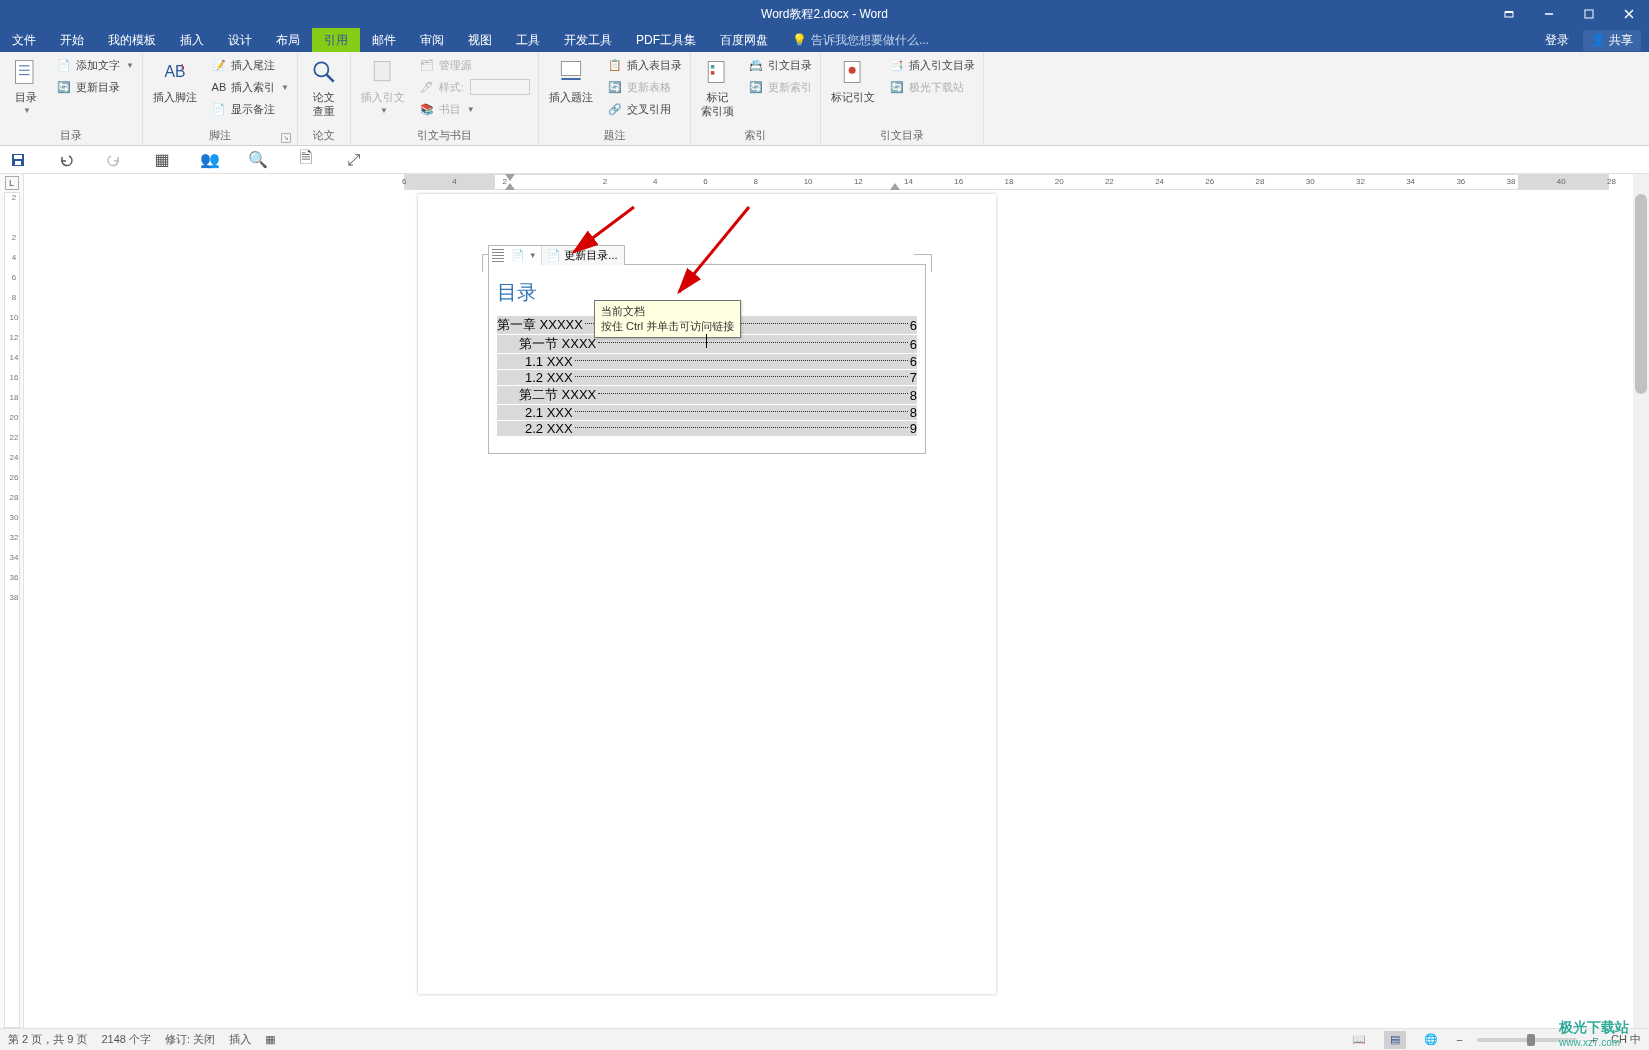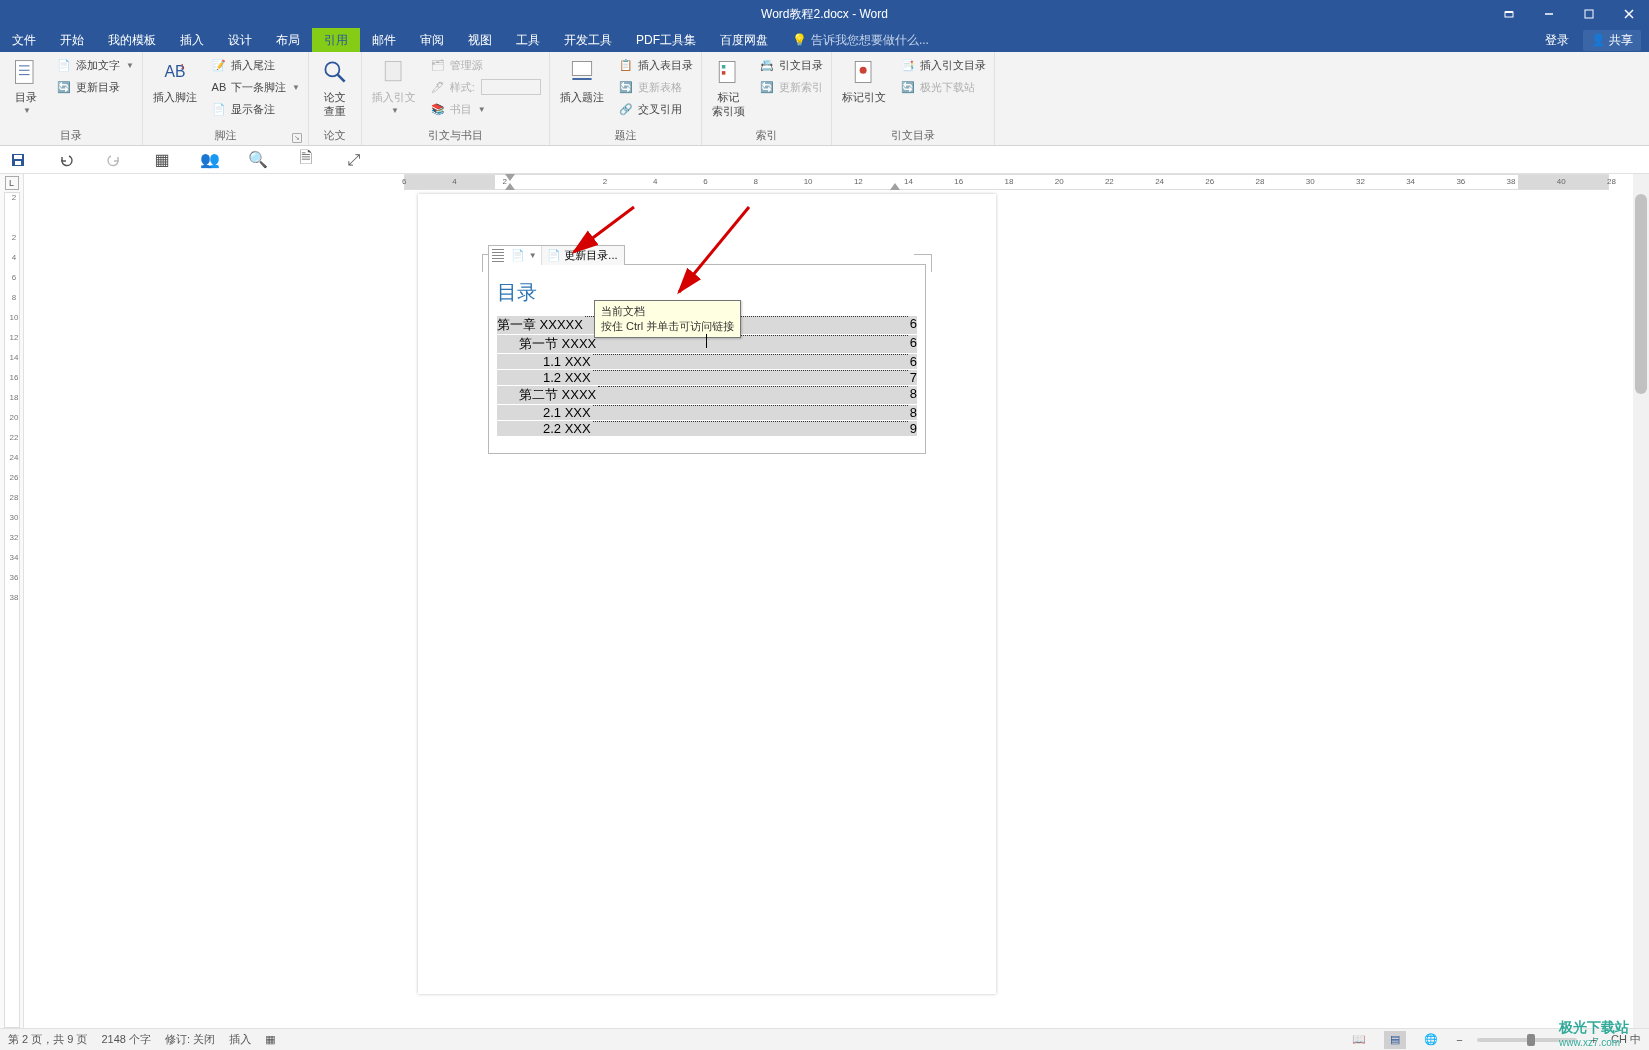--- a/index.html
+++ b/index.html
@@ -62,27 +62,27 @@
 
 
 .toc-box { position: absolute; top: 70px; left: 70px; right: 70px; border: 1px solid #b8b8b8; }
 .toc-tab { position: absolute; top: -20px; left: -1px; height: 20px; display: flex; background: #fff; border: 1px solid #b8b8b8; border-bottom: none; font-size: 11px;}
 .toc-tab .handle { width:12px; background: repeating-linear-gradient(#888 0 1px, transparent 1px 3px); margin:3px; }
 .toc-tab .icon-cell { padding: 2px 4px; display:flex; align-items:center; border-right:1px solid #ddd; gap:2px;}
 .toc-tab .update { padding: 2px 6px; display:flex; align-items:center; gap:3px; cursor:pointer; background:#f7f7f7;}
 
 .toc-content { padding: 14px 8px 16px 8px; font-size: 13px; font-family: "SimSun", serif; }
 .toc-title { color: #2e74b5; font-size: 20px; margin-bottom: 10px; font-family: "Microsoft YaHei"; }
-.toc-line { display: flex; align-items: flex-start; white-space: nowrap; background: #d9d9d9; margin-bottom: 1px;}
+.toc-line { display: flex; align-items: center; white-space: nowrap; background: #d9d9d9; margin-bottom: 1px;}
 .toc-line .txt { flex: 0 0 auto; }
 .toc-line .dots { flex: 1; border-bottom: 1px dotted #333; margin: 0 2px 3px 2px; }
 .toc-line .pg { flex: 0 0 auto; }
 .lvl1 { padding-left: 0; }
 .lvl2 { padding-left: 22px; }
-.lvl3 { padding-left: 46px; }
+.lvl3 { padding-left: 28px; }
 
 
 .tooltip { position: absolute; background: #ffffe1; border: 1px solid #767676; font-size: 11px; padding: 3px 6px; color: #333; box-shadow: 1px 1px 2px rgba(0,0,0,0.2); line-height:15px;}
 .tooltip .t1 { white-space:nowrap;}
 .cursor-ibeam { position:absolute; width:1px; height:14px; background:#000;}
 
 
 .arrow { position: absolute; pointer-events: none; }
 .arrow svg { overflow: visible; }
 
@@ -208,21 +208,21 @@
           </span>
         <span>插入脚注</span>
       </div>
       <div class="small-row">
         <div class="small-btn">
             <span class="mini-icon">📝</span>
             <span>插入尾注</span>
           </div>
         <div class="small-btn">
             <span class="mini-icon">AB</span>
-            <span>下一条脚注</span>
+            <span>插入索引</span>
             <span class="dd-caret">▼</span>
           </div>
         <div class="small-btn">
             <span class="mini-icon">📄</span>
             <span>显示备注</span>
           </div>
       </div>
     </div>
     <div class="group-label"><span>脚注</span><span class="launcher">↘</span></div>
   </div>

